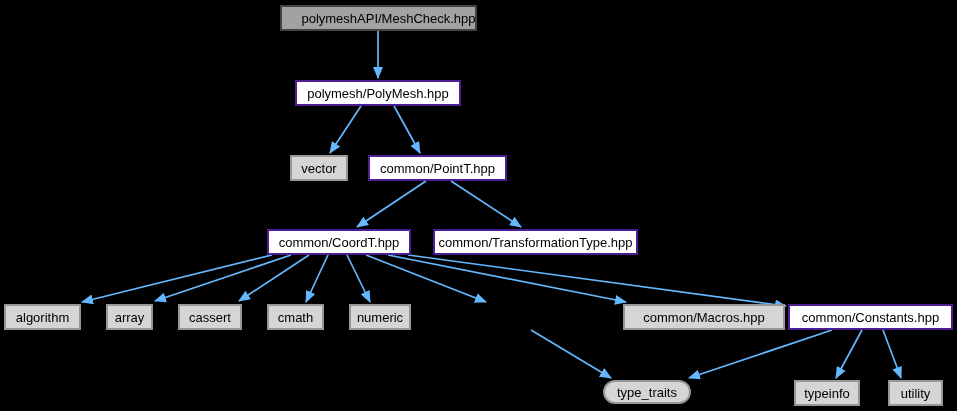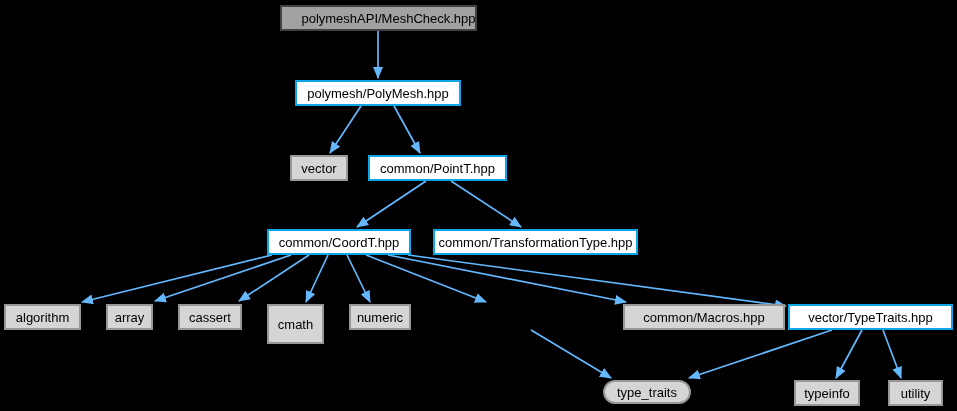--- a/index.html
+++ b/index.html
@@ -8,21 +8,21 @@
     font-family:"Liberation Sans", sans-serif; overflow:hidden;
   }
   svg.edge-layer { position:absolute; left:0; top:0; width:957px; height:411px; }
   .edge { stroke:#63B8FF; stroke-width:1.7px; fill:none; }
   .node {
     position:absolute; box-sizing:border-box;
     display:flex; align-items:center; justify-content:center;
     font-size:13px; line-height:1; color:#000000; white-space:nowrap;
     cursor:pointer;
   }
-  .node.file { background:#ffffff; border:2px solid #0ea5e9; }
+  .node.file { background:#ffffff; border:2px solid #4c1d95; }
   .node.lib  { background:#d5d5d5; border:2px solid #979797; }
   .node.root { background:#a2a2a2; border:2px solid #424242; }
 </style>
 </head>
 <body>
 
 <div class="stage">
 
   <svg class="edge-layer" width="957" height="411" viewBox="0 0 957 411" xmlns="http://www.w3.org/2000/svg">
     <defs>
@@ -51,21 +51,21 @@
 
   <div class="node root" style="left:280px; top:5px;   width:197px; height:26px;padding-left:20px;">polymeshAPI/MeshCheck.hpp</div>
   <div class="node file" style="left:295px; top:80px;  width:166px; height:26px;">polymesh/PolyMesh.hpp</div>
   <div class="node lib" style="left:290px; top:155px; width:58px;  height:26px;">vector</div>
   <div class="node file" style="left:368px; top:155px; width:139px; height:26px;">common/PointT.hpp</div>
   <div class="node file" style="left:267px; top:229px; width:144px; height:26px;">common/CoordT.hpp</div>
   <div class="node file" style="left:433px; top:229px; width:205px; height:26px;">common/TransformationType.hpp</div>
   <div class="node lib" style="left:4px;   top:304px; width:77px;  height:26px;">algorithm</div>
   <div class="node lib" style="left:106px; top:304px; width:47px;  height:26px;">array</div>
   <div class="node lib" style="left:178px; top:304px; width:64px;  height:26px;">cassert</div>
-  <div class="node lib" style="left:267px; top:304px; width:57px;  height:40px;">cmath</div>
+  <div class="node lib" style="left:267px; top:304px; width:57px;  height:26px;">cmath</div>
   <div class="node lib" style="left:349px; top:304px; width:62px;  height:26px;">numeric</div>
   <div class="node lib" style="left:623px; top:304px; width:162px; height:26px;">common/Macros.hpp</div>
-  <div class="node file" style="left:788px; top:304px; width:165px; height:26px;">vector/TypeTraits.hpp</div>
+  <div class="node file" style="left:788px; top:304px; width:165px; height:26px;">common/Constants.hpp</div>
   <div class="node lib" style="left:603px; top:380px; width:88px;  height:24px;border-radius:12px;">type_traits</div>
   <div class="node lib" style="left:794px; top:380px; width:66px;  height:26px;">typeinfo</div>
   <div class="node lib" style="left:888px; top:380px; width:55px;  height:26px;">utility</div>
 
 </div>
 
 </body></html>

